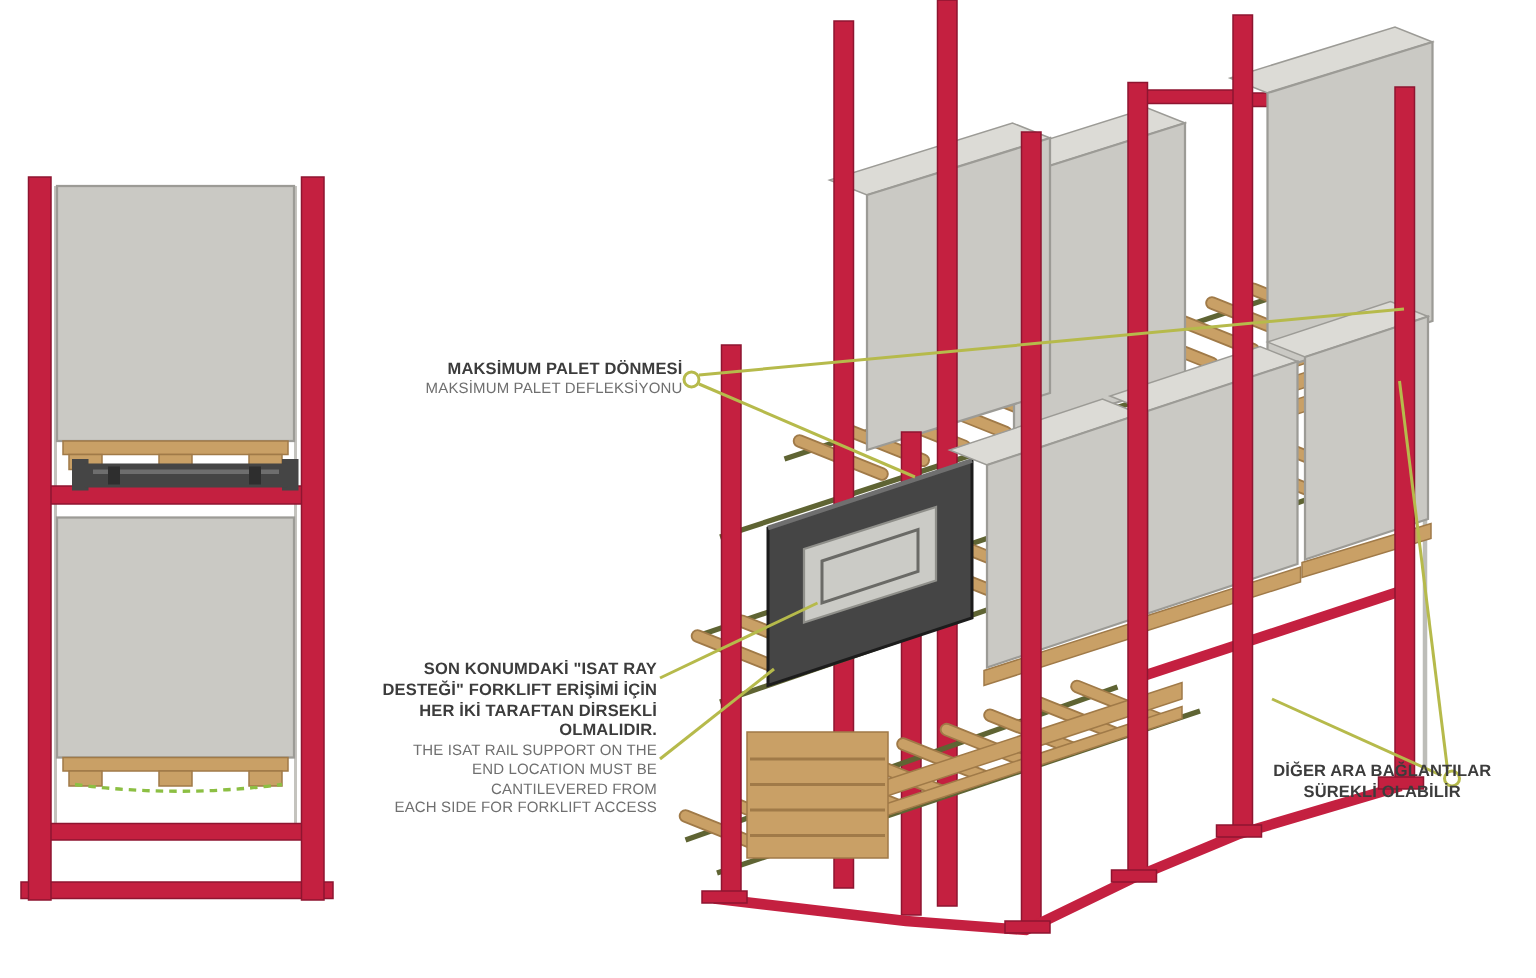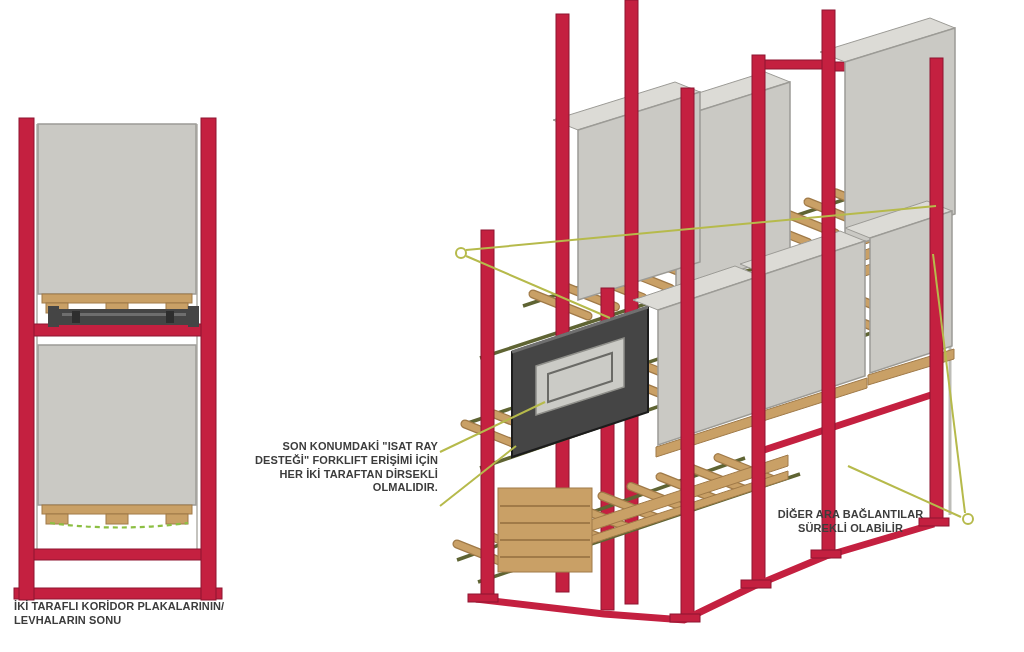--- a/index.html
+++ b/index.html
@@ -226,31 +226,37 @@
     <line class="c-leader" x1="466" y1="250" x2="936" y2="206"></line>
     <line class="c-leader" x1="466" y1="256" x2="610" y2="318"></line>
     <line class="c-leader" x1="440" y1="452" x2="545" y2="402"></line>
     <line class="c-leader" x1="440" y1="506" x2="516" y2="446"></line>
     <circle class="c-leader" cx="968" cy="519" r="5"></circle>
     <line class="c-leader" x1="965" y1="513" x2="933" y2="254"></line>
     <line class="c-leader" x1="961" y1="517" x2="848" y2="466"></line>
   </g>
 </svg>
 
+<div class="ann right" style="left:255px;top:240px;width:200px;">
+  <div class="tr">MAKSİMUM PALET DÖNMESİ</div>
+  <div class="en">MAKSİMUM PALET DEFLEKSİYONU</div>
+</div>
 
 <div class="ann right" style="left:240px;top:440px;width:198px;">
   <div class="tr">SON KONUMDAKİ "ISAT RAY
 DESTEĞİ" FORKLIFT ERİŞİMİ İÇİN
 HER İKİ TARAFTAN DİRSEKLİ
 OLMALIDIR.</div>
-</div>
-
-<div class="ann center" style="left:773px;top:508px;width:155px;">
+  <div class="en">THE ISAT RAIL SUPPORT ON THE
+END LOCATION MUST BE
+CANTILEVERED FROM
+EACH SIDE FOR FORKLIFT ACCESS</div>
+</div>
+
+<div class="ann center" style="left:844px;top:508px;width:155px;">
   <div class="tr">DİĞER ARA BAĞLANTILAR
 SÜREKLİ OLABİLİR</div>
 </div>
 
 <div class="ann left" style="left:14px;top:600px;width:240px;">
-  <div class="tr">İKİ TARAFLI KORİDOR PLAKALARININ/
-LEVHALARIN SONU</div>
 </div>
 
 </div>
 
 </body></html>

